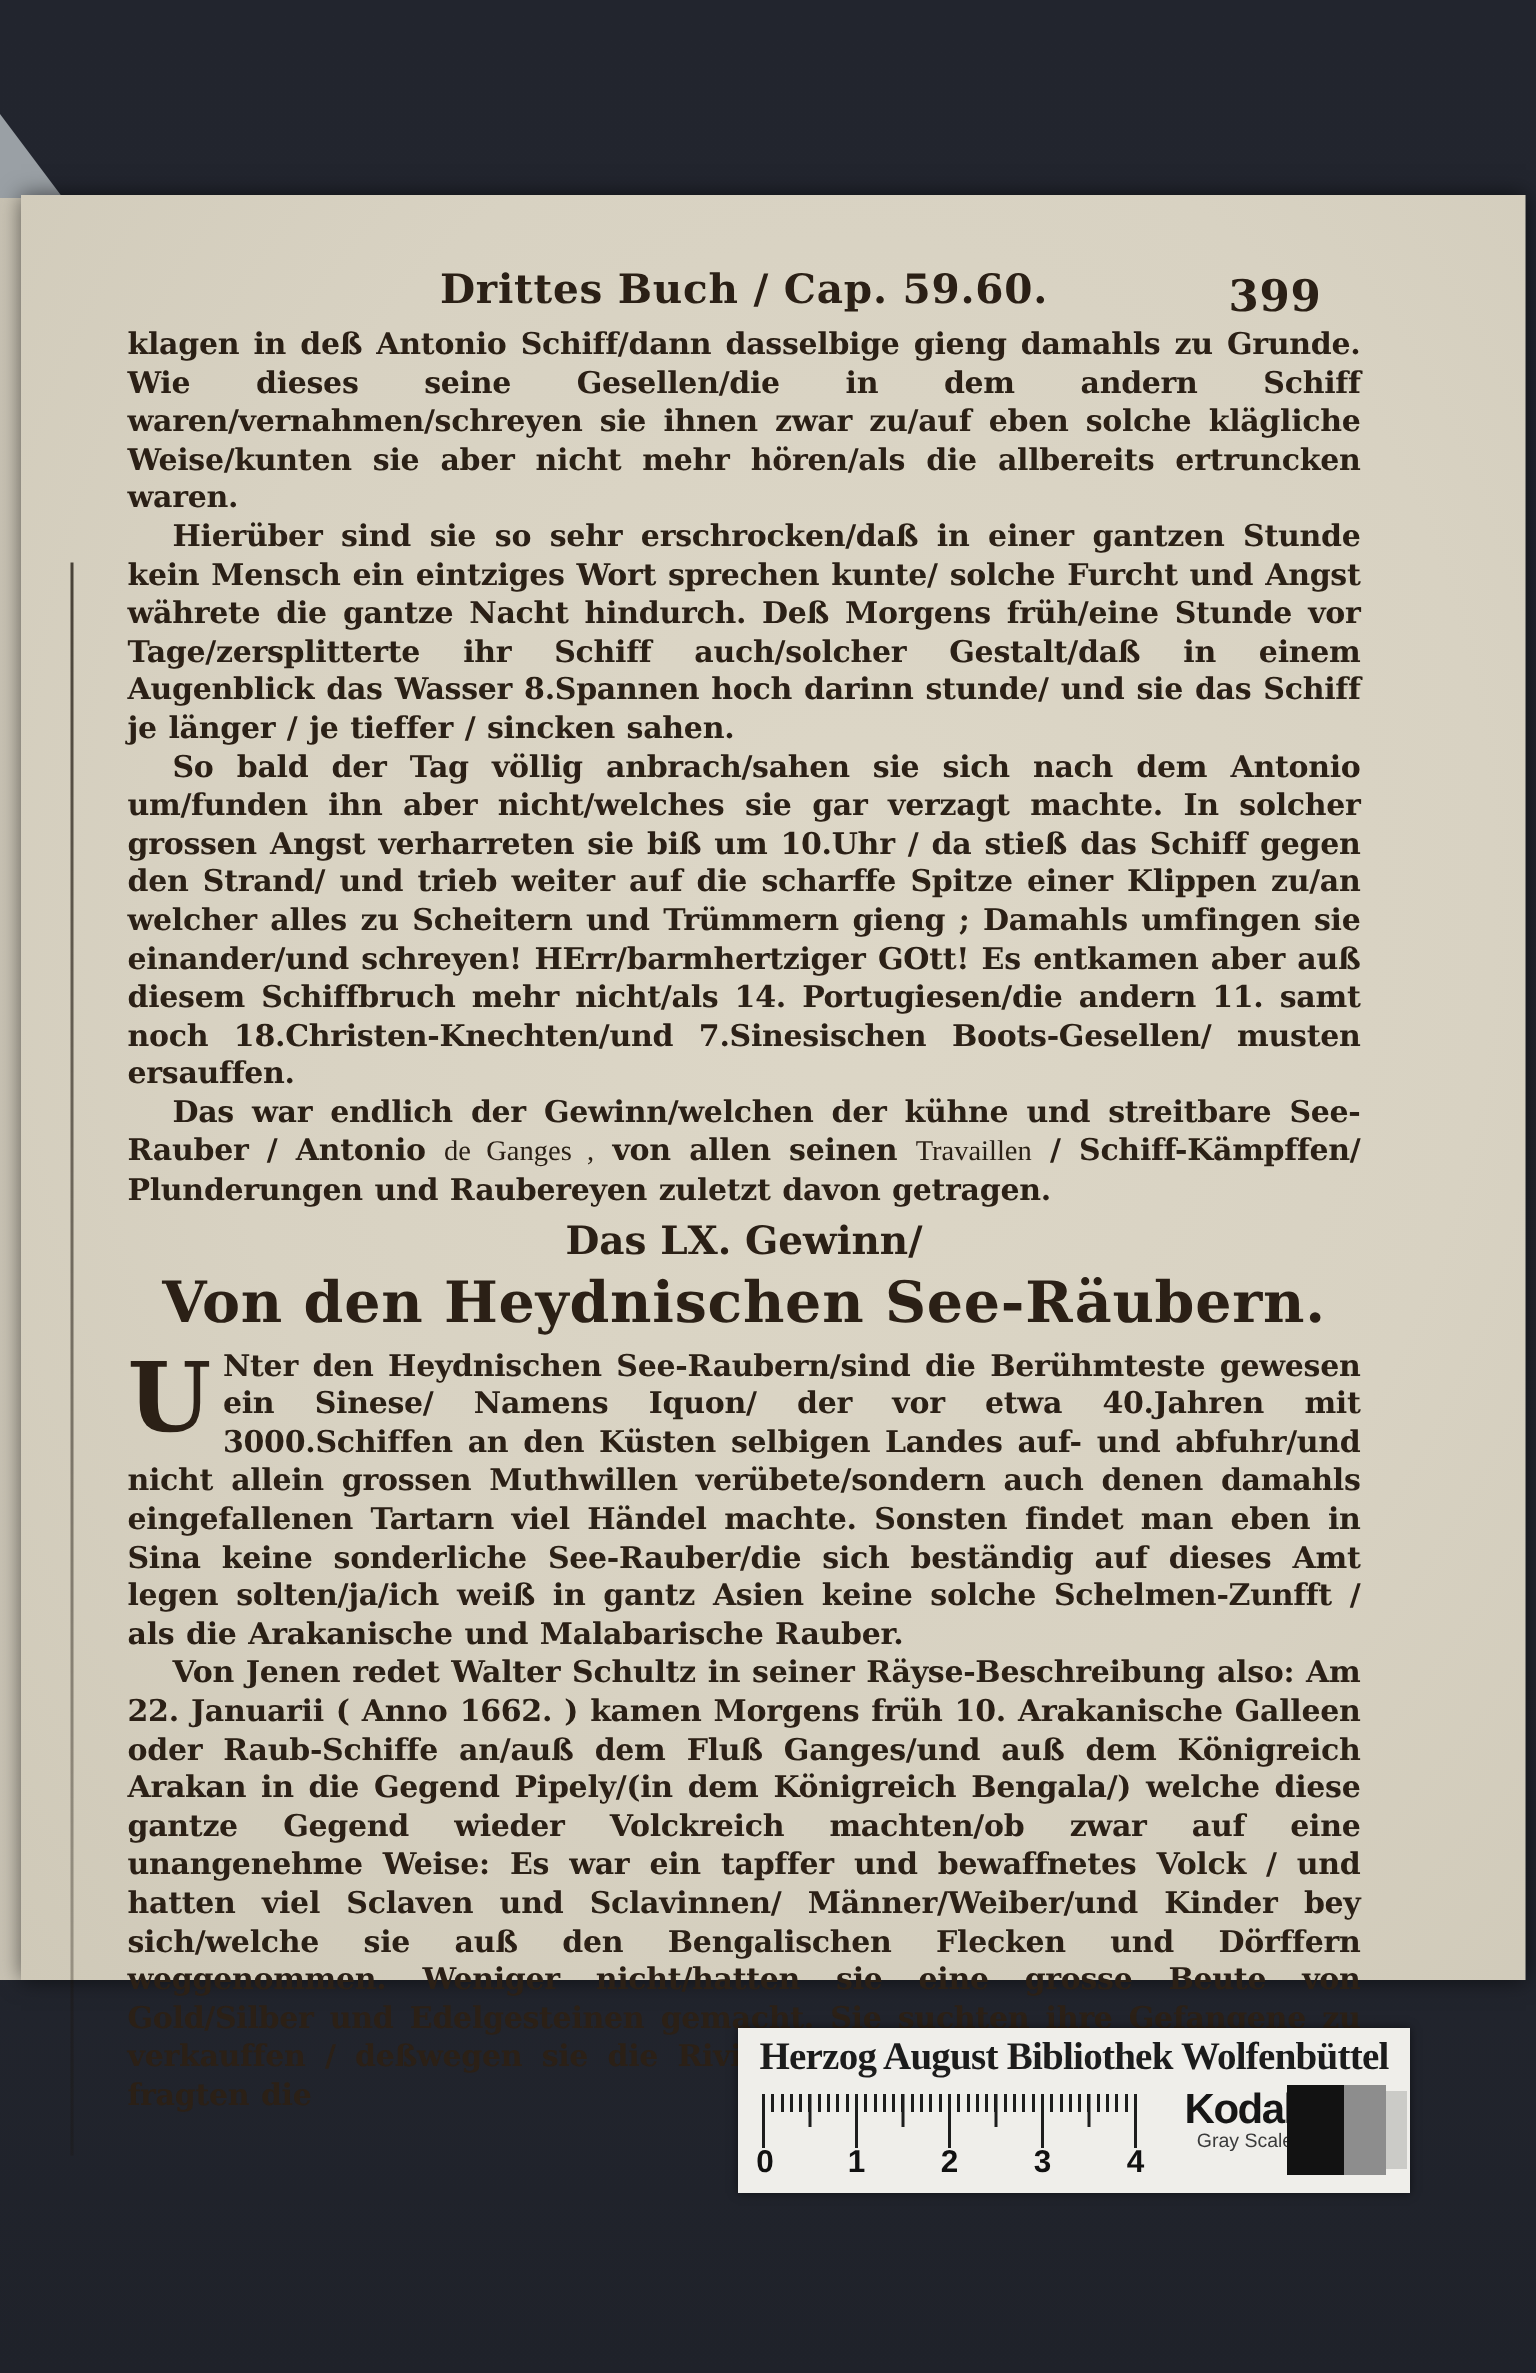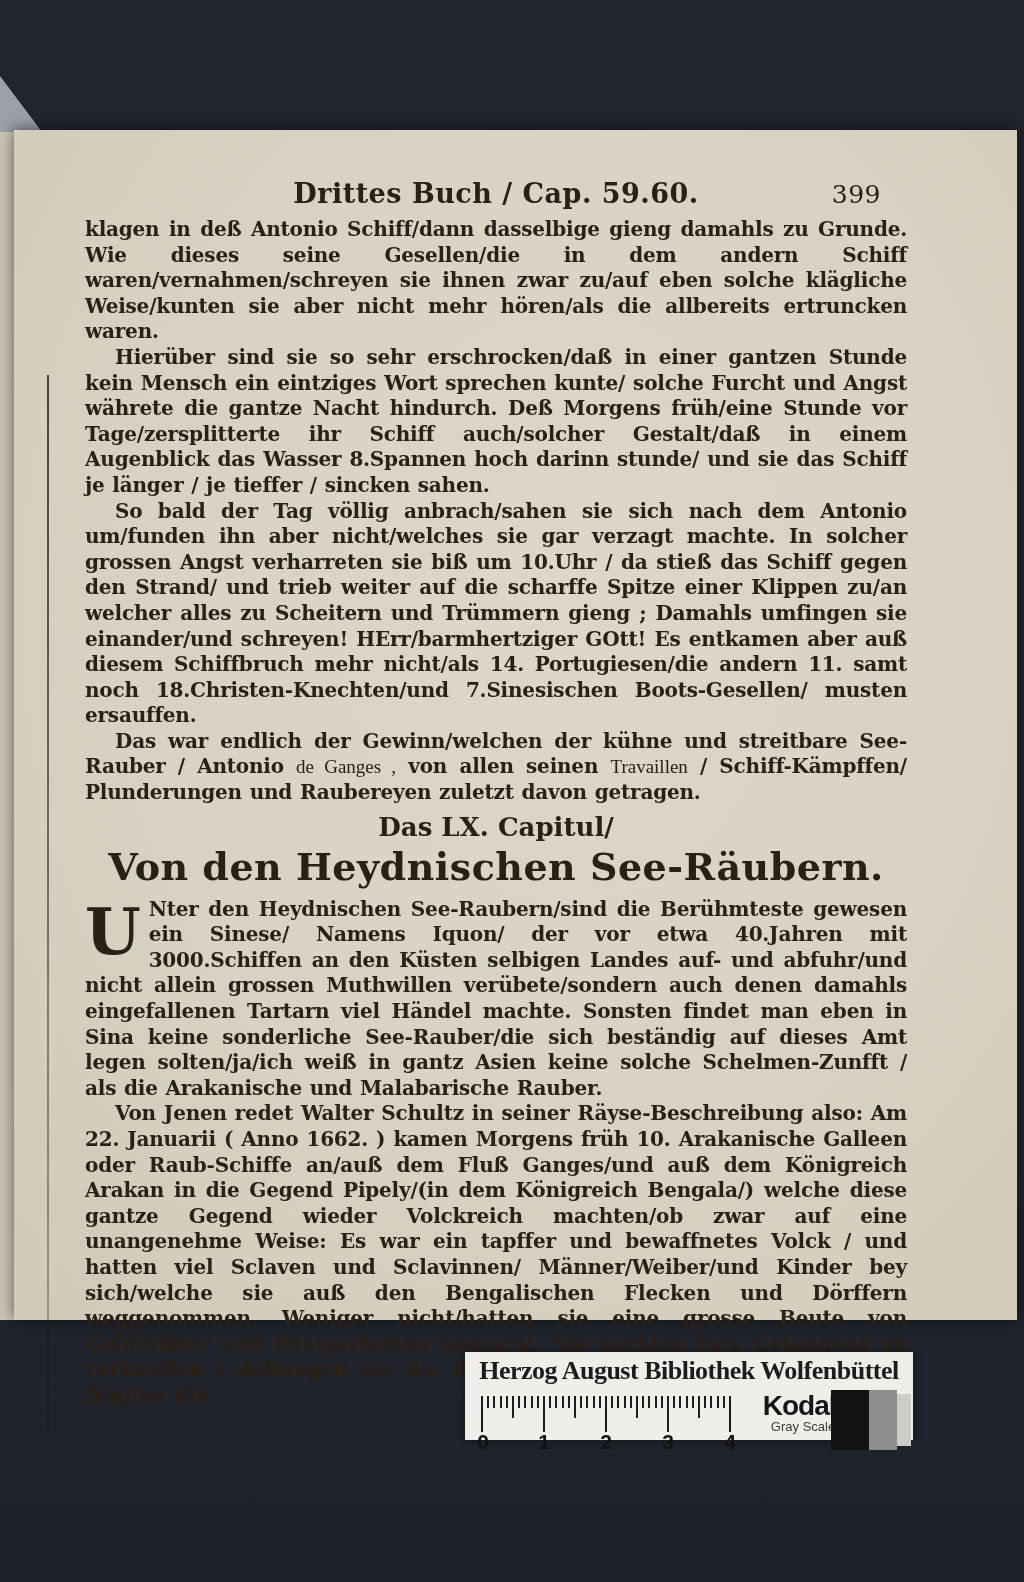--- a/index.html
+++ b/index.html
@@ -15,31 +15,31 @@
          background:
            radial-gradient(ellipse at 55% 40%, #ddd7c7 0%, #d8d2c2 55%, #cfc9b8 100%);
          box-shadow:0 0 14px rgba(0,0,0,.6);}
   .fold-line{position:absolute;left:33px;top:245px;width:2px;height:1062px;
          background:linear-gradient(180deg,rgba(25,18,10,.75) 0%,rgba(25,18,10,.45) 60%,rgba(25,18,10,.25) 100%);
          filter:blur(.4px);}
   
   .textblock{position:absolute;left:71px;top:48px;width:822px;color:#2b2016;}
   .running-head{position:relative;text-align:center;font-size:27px;font-weight:700;
          letter-spacing:.5px;margin-bottom:8px;}
-  .pagenum{position:absolute;right:26px;top:2px;font-size:25px;font-weight:400;}
+  .pagenum{position:absolute;right:26px;top:2px;font-size:29px;font-weight:700;}
   p.body{margin:0;font-size:20px;line-height:25.6px;font-weight:700;
          text-align:justify;letter-spacing:-0.2px;word-spacing:1px;}
   p.indent{text-indent:30px;}
   .roman{font-family:"Liberation Serif",serif;font-weight:400;font-size:.95em;letter-spacing:0;}
   .kicker{text-align:center;font-size:26px;font-weight:700;margin:6px 0 2px 0;}
   .chap-title{text-align:center;font-size:38px;font-weight:700;letter-spacing:.5px;margin:2px 0 8px 0;}
   .dropcap{float:left;font-size:64px;line-height:66px;font-weight:700;padding:2px 8px 0 0;}
   .catchword{margin:0;text-align:right;padding-right:58px;font-size:20px;font-weight:700;line-height:26px;}
   
-  .card{position:absolute;left:465px;top:1352px;width:448px;height:88px;background:#efeeea;
+  .card{position:absolute;left:492px;top:1352px;width:448px;height:110px;background:#efeeea;
         box-shadow:0 0 6px rgba(0,0,0,.5);}
   .card-title{font-family:"Liberation Serif",serif;font-weight:700;font-size:26px;color:#1c1c1c;
         text-align:center;margin-top:4px;letter-spacing:-0.5px;white-space:nowrap;}
   .ruler{position:absolute;left:16px;top:44px;width:266px;height:60px;}
   .comb{position:absolute;left:0;top:0;width:250px;height:12px;
         background:repeating-linear-gradient(90deg,#1d1d1d 0 2px,transparent 2px 6.2px);}
   .tick-major{position:absolute;top:0;width:2px;height:36px;background:#1d1d1d;}
   .tick-half{position:absolute;top:0;width:2px;height:22px;background:#1d1d1d;}
   .ruler-num{position:absolute;top:34px;transform:translateX(-50%);
         font-family:"Liberation Sans",sans-serif;font-size:21px;font-weight:700;color:#111;}
@@ -76,21 +76,21 @@
         <span>Drittes Buch / Cap. 59.60.</span>
         <span class="pagenum">399</span>
       </div>
 
       <p class="body">klagen in deß Antonio Schiff/dann dasselbige gieng damahls zu Grunde.  Wie dieses seine Gesellen/die in dem andern Schiff waren/vernahmen/schreyen sie ihnen zwar zu/auf eben solche klägliche Weise/kunten sie aber nicht mehr hören/als die allbereits ertruncken waren.</p>
       <p class="body indent">Hierüber sind sie so sehr erschrocken/daß in einer gantzen Stunde kein Mensch ein eintziges Wort sprechen kunte/ solche Furcht und Angst währete die gantze Nacht hindurch.  Deß Morgens früh/eine Stunde vor Tage/zersplitterte ihr Schiff auch/solcher Gestalt/daß in einem Augenblick das Wasser 8.Spannen hoch darinn stunde/ und sie das Schiff je länger / je tieffer / sincken sahen.</p>
       <p class="body indent">So bald der Tag völlig anbrach/sahen sie sich nach dem Antonio um/funden ihn aber nicht/welches sie gar verzagt machte.  In solcher grossen Angst verharreten sie biß um 10.Uhr / da stieß das Schiff gegen den Strand/ und trieb weiter auf die scharffe Spitze einer Klippen zu/an welcher alles zu Scheitern und Trümmern gieng ; Damahls umfingen sie einander/und schreyen! HErr/barmhertziger GOtt! Es entkamen aber auß diesem Schiffbruch mehr nicht/als 14. Portugiesen/die andern 11. samt noch 18.Christen-Knechten/und 7.Sinesischen Boots-Gesellen/ musten ersauffen.</p>
 
       <p class="body indent"><span>Das war endlich der Gewinn/welchen der kühne und streitbare See-Rauber / Antonio </span><span class="roman">de Ganges ,</span><span> von allen seinen </span><span class="roman">Travaillen</span><span> / Schiff-Kämpffen/ Plunderungen und Raubereyen zuletzt davon getragen.</span></p>
 
-      <div class="kicker">Das LX. Capitul/</div>
+      <div class="kicker">Das LX. Gewinn/</div>
       <div class="chap-title">Von den Heydnischen See-Räubern.</div>
 
       <p class="body"><span class="dropcap">U</span><span>Nter den Heydnischen See-Raubern/sind die Berühmteste gewesen ein Sinese/ Namens Iquon/ der vor etwa 40.Jahren mit 3000.Schiffen an den Küsten selbigen Landes auf- und abfuhr/und nicht allein grossen Muthwillen verübete/sondern auch denen damahls eingefallenen Tartarn viel Händel machte.  Sonsten findet man eben in Sina keine sonderliche See-Rauber/die sich beständig auf dieses Amt legen solten/ja/ich weiß in gantz Asien keine solche Schelmen-Zunfft / als die Arakanische und Malabarische Rauber.</span></p>
 
       <p class="body indent">Von Jenen redet Walter Schultz in seiner Räyse-Beschreibung also: Am 22. Januarii ( Anno 1662. ) kamen Morgens früh 10. Arakanische Galleen oder Raub-Schiffe an/auß dem Fluß Ganges/und auß dem Königreich Arakan in die Gegend Pipely/(in dem Königreich Bengala/) welche diese gantze Gegend wieder Volckreich machten/ob zwar auf eine unangenehme Weise: Es war ein tapffer und bewaffnetes Volck / und hatten viel Sclaven und Sclavinnen/ Männer/Weiber/und Kinder bey sich/welche sie auß den Bengalischen Flecken und Dörffern weggenommen.  Weniger nicht/hatten sie eine grosse Beute von Gold/Silber und Edelgesteinen gemacht.  Sie suchten ihre Gefangene zu verkauffen / deßwegen sie die Rivier hinauf seegelten / nach Pipely / fragten die</p>
 
       <p class="catchword">Unseri-</p>
     </div>
   </div>
 

